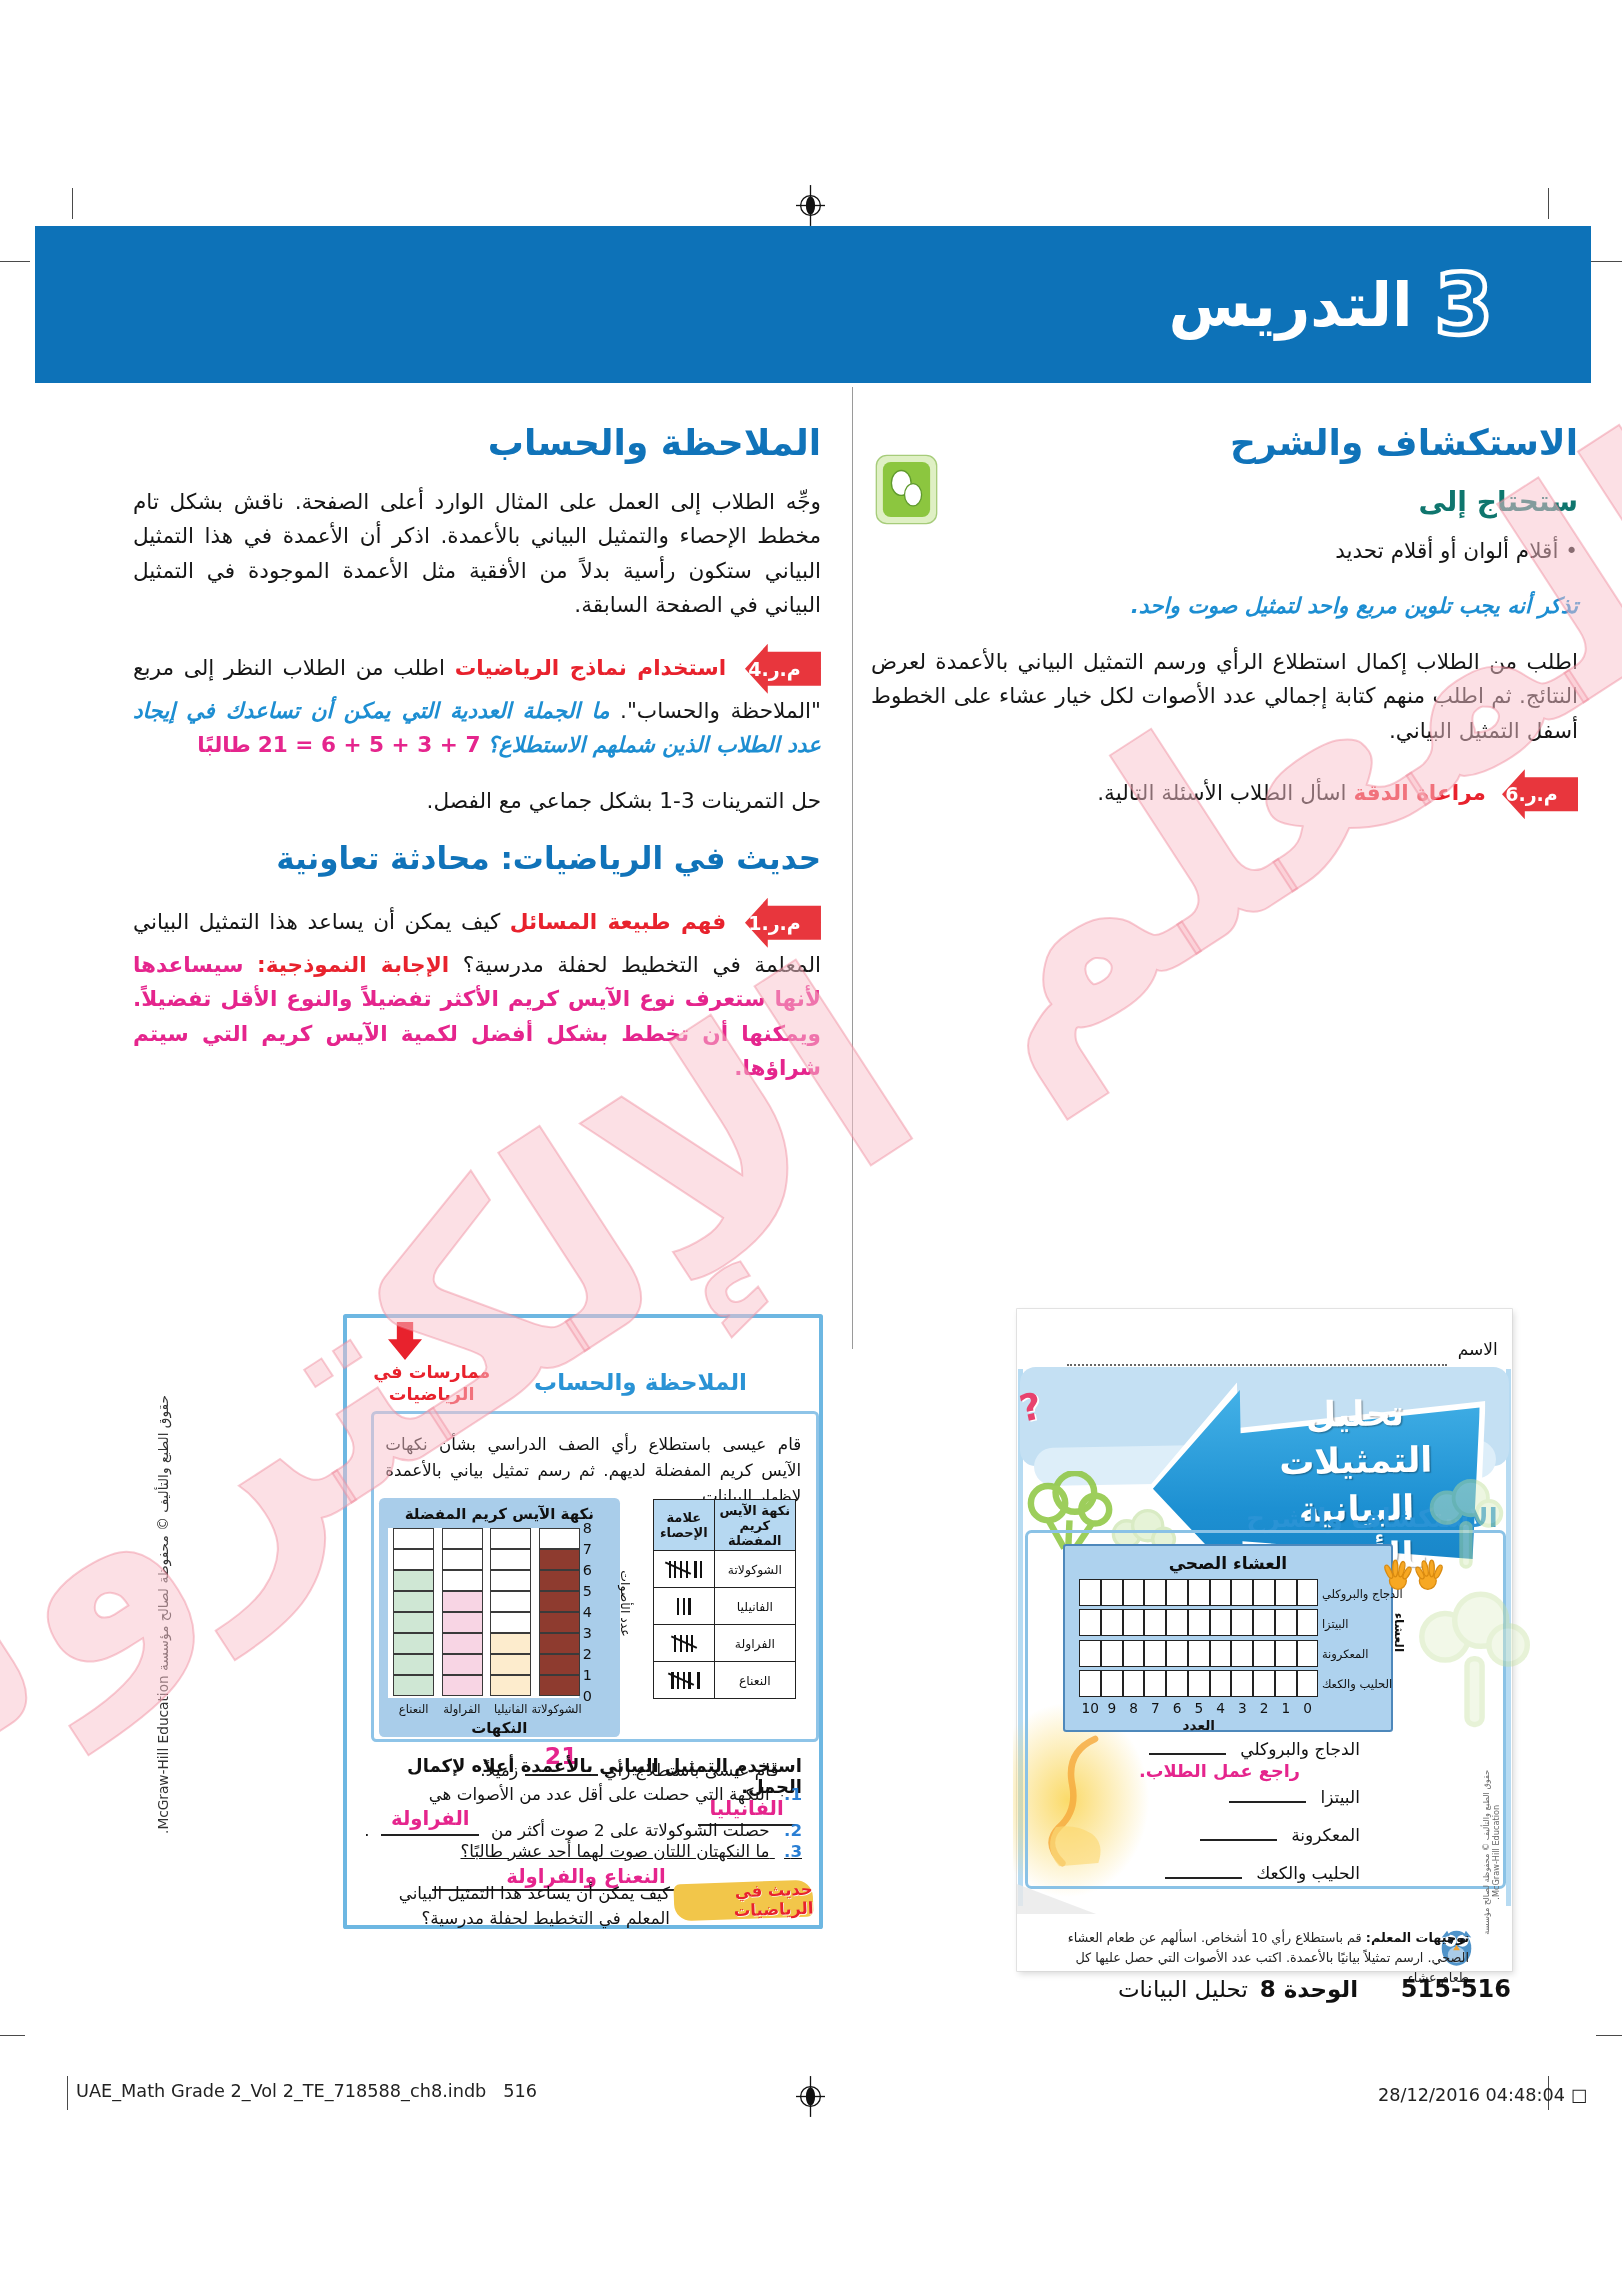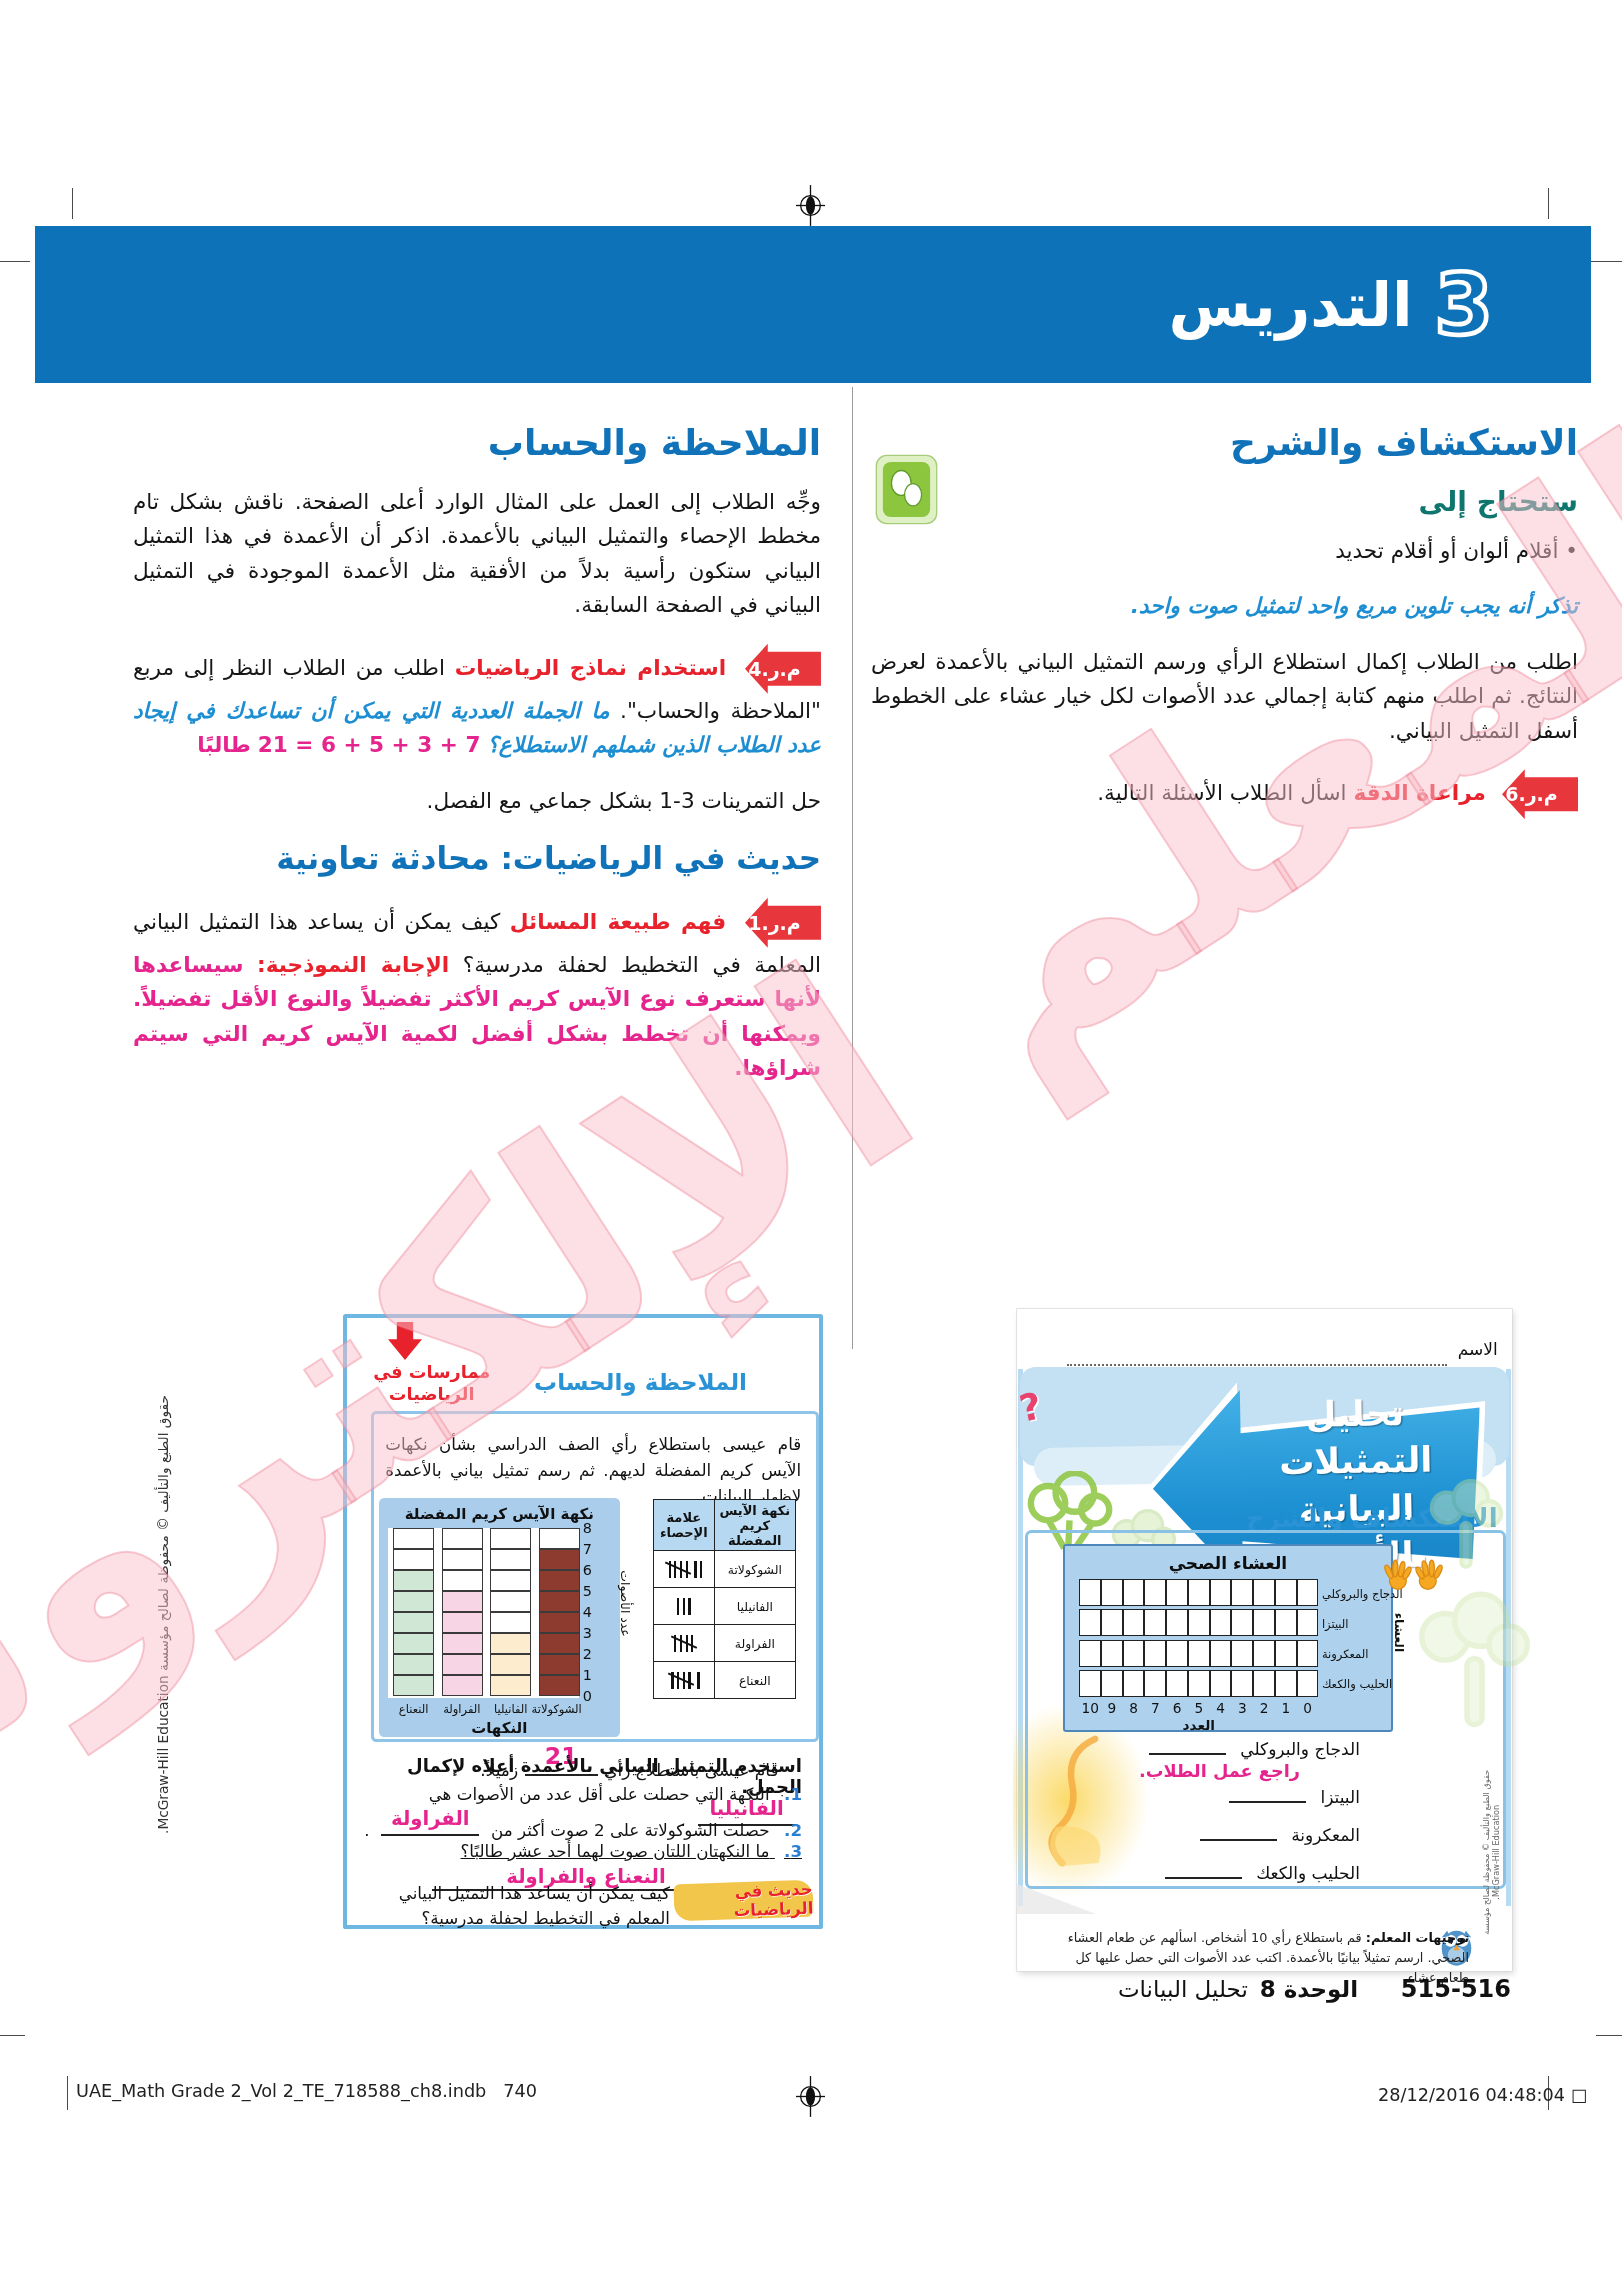--- a/index.html
+++ b/index.html
@@ -557,21 +557,21 @@
     </div>
   </div>
 
   <div class="footer">
     <span class="pages">515-516</span>
     <span class="unit">الوحدة 8</span>
     <span class="unit-title">تحليل البيانات</span>
   </div>
 
   <div class="printline">
-    <span>UAE_Math Grade 2_Vol 2_TE_718588_ch8.indb</span>&nbsp;&nbsp;&nbsp;<span>740</span>
+    <span>UAE_Math Grade 2_Vol 2_TE_718588_ch8.indb</span>&nbsp;&nbsp;&nbsp;<span>516</span>
   </div>
   <div class="timestamp">
     <span>28/12/2016   04:48:04</span> □
   </div>
 
   <div class="side-copy">حقوق الطبع والتأليف © محفوظة لصالح مؤسسة McGraw-Hill Education.</div>
   <div class="side-copy-r">حقوق الطبع والتأليف © محفوظة لصالح مؤسسة McGraw-Hill Education.</div>
 
 </div>
 

